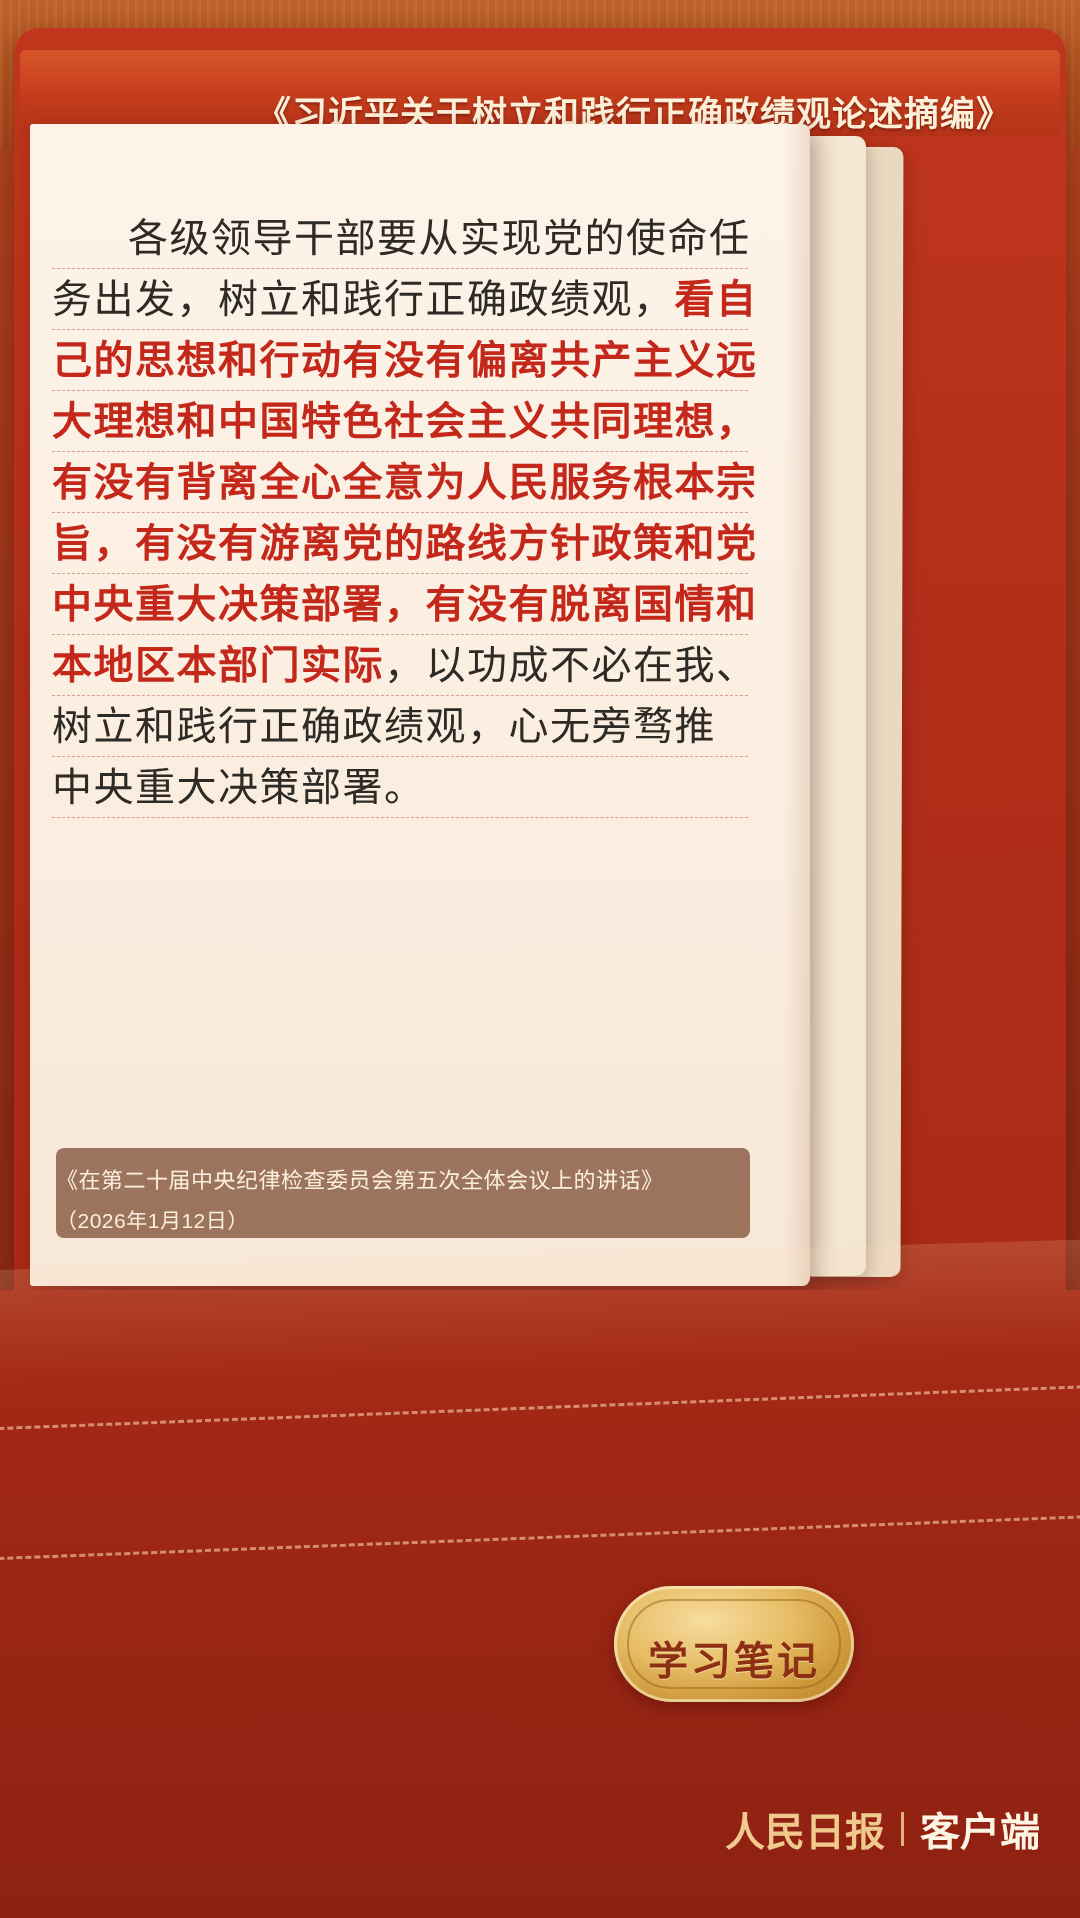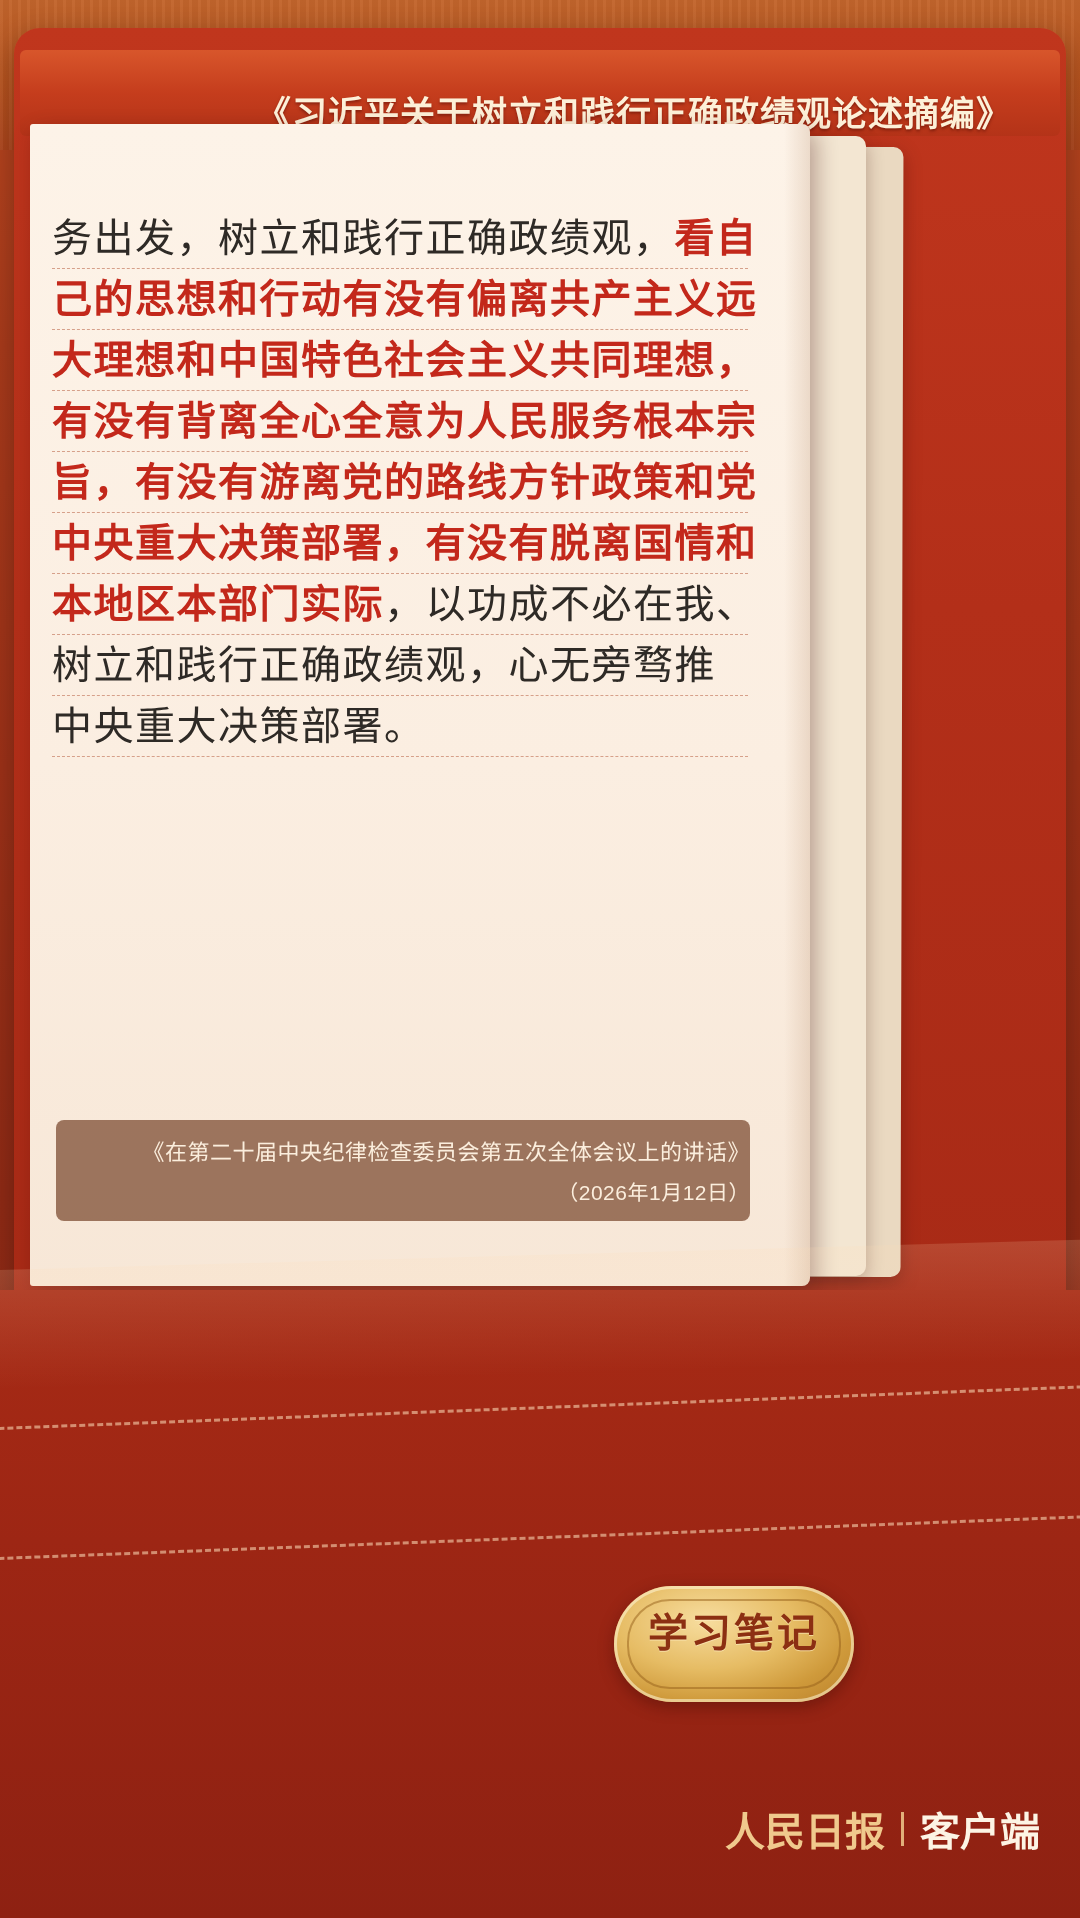--- a/index.html
+++ b/index.html
@@ -155,26 +155,26 @@
   }
   .q-line .hl-part {
     color: #c3281b;
     font-weight: bold;
   }
 
   
   .source {
     position: absolute;
     left: 56px;
-    top: 1120px;
+    top: 1148px;
     width: 694px;
-    padding: 14px 0 15px;
+    padding: 14px 0 4px;
     background: rgba(120, 70, 45, 0.72);
     border-radius: 8px;
-    text-align: right;
+    text-align: left;
     color: #fbeedd;
     font-family: "Liberation Sans", "DejaVu Sans", sans-serif;
   }
   .source .line1 { font-size: 22px; letter-spacing: .5px; }
   .source .line2 { font-size: 21px; margin-top: 10px; letter-spacing: .5px; }
 
   
   .bottom-panel {
     position: absolute;
     left: 0;
@@ -211,21 +211,21 @@
     box-shadow: 0 5px 16px rgba(60,10,5,0.4), inset 0 0 0 3px rgba(255,245,215,0.55);
     display: flex;
     align-items: center;
     justify-content: center;
   }
   .badge-inner {
     width: 210px; height: 86px;
     border-radius: 43px;
     border: 2px solid rgba(150,95,25,0.5);
     display: flex;
-    align-items: flex-start;
+    align-items: flex-end;
     justify-content: center;
   }
   .badge-text {
     font-size: 40px;
     font-weight: bold;
     color: #8c2f12;
     letter-spacing: 3px;
     font-family: "Liberation Sans", "DejaVu Sans", sans-serif;
     text-shadow: 0 1px 0 rgba(255,240,200,0.6);
   }
@@ -268,20 +268,21 @@
 
   <div class="title-ribbon">
     <div class="title-text">《习近平关于树立和践行正确政绩观论述摘编》</div>
   </div>
 
   <div class="sheet-back-2"></div>
   <div class="sheet-back-1"></div>
   <div class="sheet-main"></div>
 
   <div class="quote">
+    <div class="q-line indent">各级领导干部要从实现党的使命任</div>
     <div class="q-line"><span>务出发，树立和践行正确政绩观，</span><span class="hl-part">看自</span></div>
     <div class="q-line hl">己的思想和行动有没有偏离共产主义远</div>
     <div class="q-line hl">大理想和中国特色社会主义共同理想，</div>
     <div class="q-line hl">有没有背离全心全意为人民服务根本宗</div>
     <div class="q-line hl">旨，有没有游离党的路线方针政策和党</div>
     <div class="q-line hl">中央重大决策部署，有没有脱离国情和</div>
     <div class="q-line"><span class="hl-part">本地区本部门实际</span><span>，以功成不必在我、</span></div>
     <div class="q-line">树立和践行正确政绩观，心无旁骛推</div>
     <div class="q-line">中央重大决策部署。</div>
   </div>

